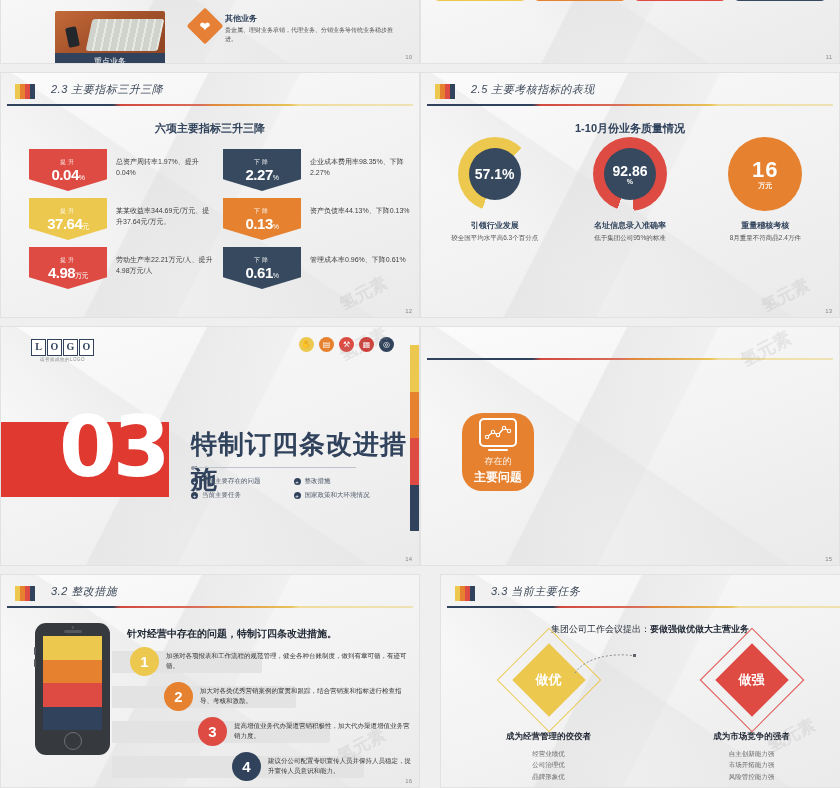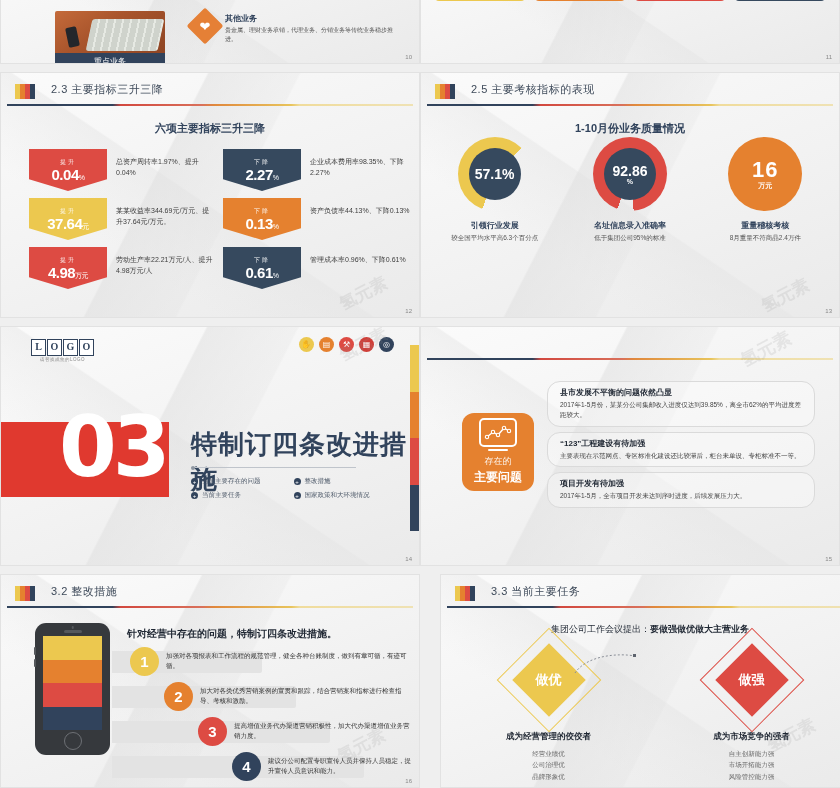--- a/index.html
+++ b/index.html
@@ -10,21 +10,21 @@
     background:
       linear-gradient(117deg, rgba(255,255,255,0) 38%, rgba(224,224,224,.55) 38.4%, rgba(224,224,224,.25) 55%, rgba(255,255,255,0) 55.4%),
       linear-gradient(214deg, rgba(255,255,255,0) 52%, rgba(228,228,228,.45) 52.4%, rgba(255,255,255,0) 72%),
       linear-gradient(160deg,#fbfbfb 0%,#f2f2f2 55%,#eaeaea 100%);
   }
   .inner{position:absolute;left:6px;right:6px;top:6px;bottom:6px;background:transparent;}
   
   .hdr{position:absolute;left:0;right:0;top:0;height:25px;}
   .hdr .bars{position:absolute;left:8px;top:5px;display:flex;}
   .hdr .bars i{display:block;width:5px;height:15px;}
-  .hdr .ttl{position:absolute;left:44px;top:3px;font-size:11px;color:#3e4a5a;letter-spacing:.5px;}
+  .hdr .ttl{position:absolute;left:44px;top:3px;font-size:11px;color:#3e4a5a;letter-spacing:.5px;font-style:italic;}
   .rule{position:absolute;left:0;right:0;top:25px;height:2px;
         background:linear-gradient(90deg,#31435c 0%,#31435c 26%,#d2483f 28%,#d9705b 48%,#e0883c 51%,#e8c45c 70%,#f0dc9c 72%,#efe2b4 100%);}
   .page-no{position:absolute;right:7px;bottom:3px;font-size:6px;color:#888;}
   
   #s10{left:0;top:-62px;width:420px;height:126px;}
   #s11{left:420px;top:-62px;width:420px;height:126px;}
   .ph-img{position:absolute;left:48px;top:66px;width:110px;height:48px;border-radius:2px;
      background:linear-gradient(145deg,#c46a3a 0%,#a9552c 40%,#8d4423 100%);overflow:hidden;}
   .ph-img .kb{position:absolute;right:4px;top:8px;width:72px;height:32px;background:#d9dcd6;
      transform:skewX(-12deg);border-radius:3px;
@@ -84,21 +84,21 @@
   .sectitle{position:absolute;left:190px;top:100px;font-size:26px;font-weight:bold;color:#31435c;letter-spacing:1px;}
   .secline{position:absolute;left:190px;top:140px;width:165px;height:1px;background:#bfc4cb;}
   .secline:before{content:"";position:absolute;left:0;top:-1.5px;width:4px;height:4px;border-radius:50%;background:#8e96a1;}
   .seclist{position:absolute;left:190px;top:150px;display:flex;flex-wrap:wrap;width:205px;}
   .seclist div{width:50%;display:flex;align-items:center;margin-bottom:5px;}
   .seclist em{width:7px;height:7px;border-radius:50%;background:#31435c;color:#fff;font-size:6px;font-style:normal;
      display:flex;align-items:center;justify-content:center;margin-right:4px;}
   .seclist span{font-size:6.5px;color:#4a5666;}
   
   #s15{left:420px;top:326px;width:420px;height:240px;}
-  .pbox{position:absolute;left:35px;top:80px;width:72px;height:78px;background:#e5812f;border-radius:12px;
+  .pbox{position:absolute;left:35px;top:80px;width:72px;height:78px;background:#e5812f;border-radius:20px;
      display:flex;flex-direction:column;align-items:center;justify-content:center;color:#fff;}
   .pbox .mon{width:34px;height:25px;border:2px solid #fff;border-radius:5px;position:relative;margin-bottom:8px;}
   .pbox .mon:after{content:"";position:absolute;left:7px;bottom:-6px;width:20px;height:2.5px;background:#fff;border-radius:2px;}
   .pbox .mon svg{position:absolute;left:3px;top:4px;}
   .pbox .l1{font-size:9px;opacity:.9;}
   .pbox .l2{font-size:12px;font-weight:bold;margin-top:1px;}
   .pitems{position:absolute;left:120px;top:48px;right:18px;}
   .pit{border:1px solid #dadada;border-radius:13px;padding:5px 12px;margin-bottom:5px;background:rgba(255,255,255,.35);}
   .pit h5{margin:0 0 2px;font-size:8px;color:#1f2733;font-weight:bold;}
   .pit p{margin:0;font-size:6.5px;color:#444;line-height:1.6;}
@@ -347,34 +347,20 @@
             <circle cx="3" cy="13" r="1.7" fill="#e5812f" stroke="#fff" stroke-width="1.1"></circle>
             <circle cx="9" cy="8" r="1.7" fill="#e5812f" stroke="#fff" stroke-width="1.1"></circle>
             <circle cx="14" cy="11" r="1.7" fill="#e5812f" stroke="#fff" stroke-width="1.1"></circle>
             <circle cx="20" cy="4" r="1.7" fill="#e5812f" stroke="#fff" stroke-width="1.1"></circle>
             <circle cx="25" cy="7" r="1.7" fill="#e5812f" stroke="#fff" stroke-width="1.1"></circle>
           </svg>
         </div>
         <div class="l1">存在的</div>
         <div class="l2">主要问题</div>
       </div>
-      <div class="pitems" id="pitems-15">
-          <div class="pit">
-            <h5>县市发展不平衡的问题依然凸显</h5>
-            <p>2017年1-5月份，某某分公司集邮收入进度仅达到39.85%，离全市62%的平均进度差距较大。</p>
-          </div>
-          <div class="pit">
-            <h5>“123”工程建设有待加强</h5>
-            <p>主要表现在示范网点、专区标准化建设还比较滞后，柜台未单设、专柜标准不一等。</p>
-          </div>
-          <div class="pit">
-            <h5>项目开发有待加强</h5>
-            <p>2017年1-5月，全市项目开发未达到序时进度，后续发展压力大。</p>
-          </div>
-        </div>
       <div class="wm" style="right:40px;top:4px;font-size:18px">氢元素</div>
     </div>
     <div class="page-no">15</div>
   </div>
 
   <div class="slide" id="s16">
     <div class="canvas"></div>
     <div class="inner">
       <div class="hdr">
         <div class="bars">

